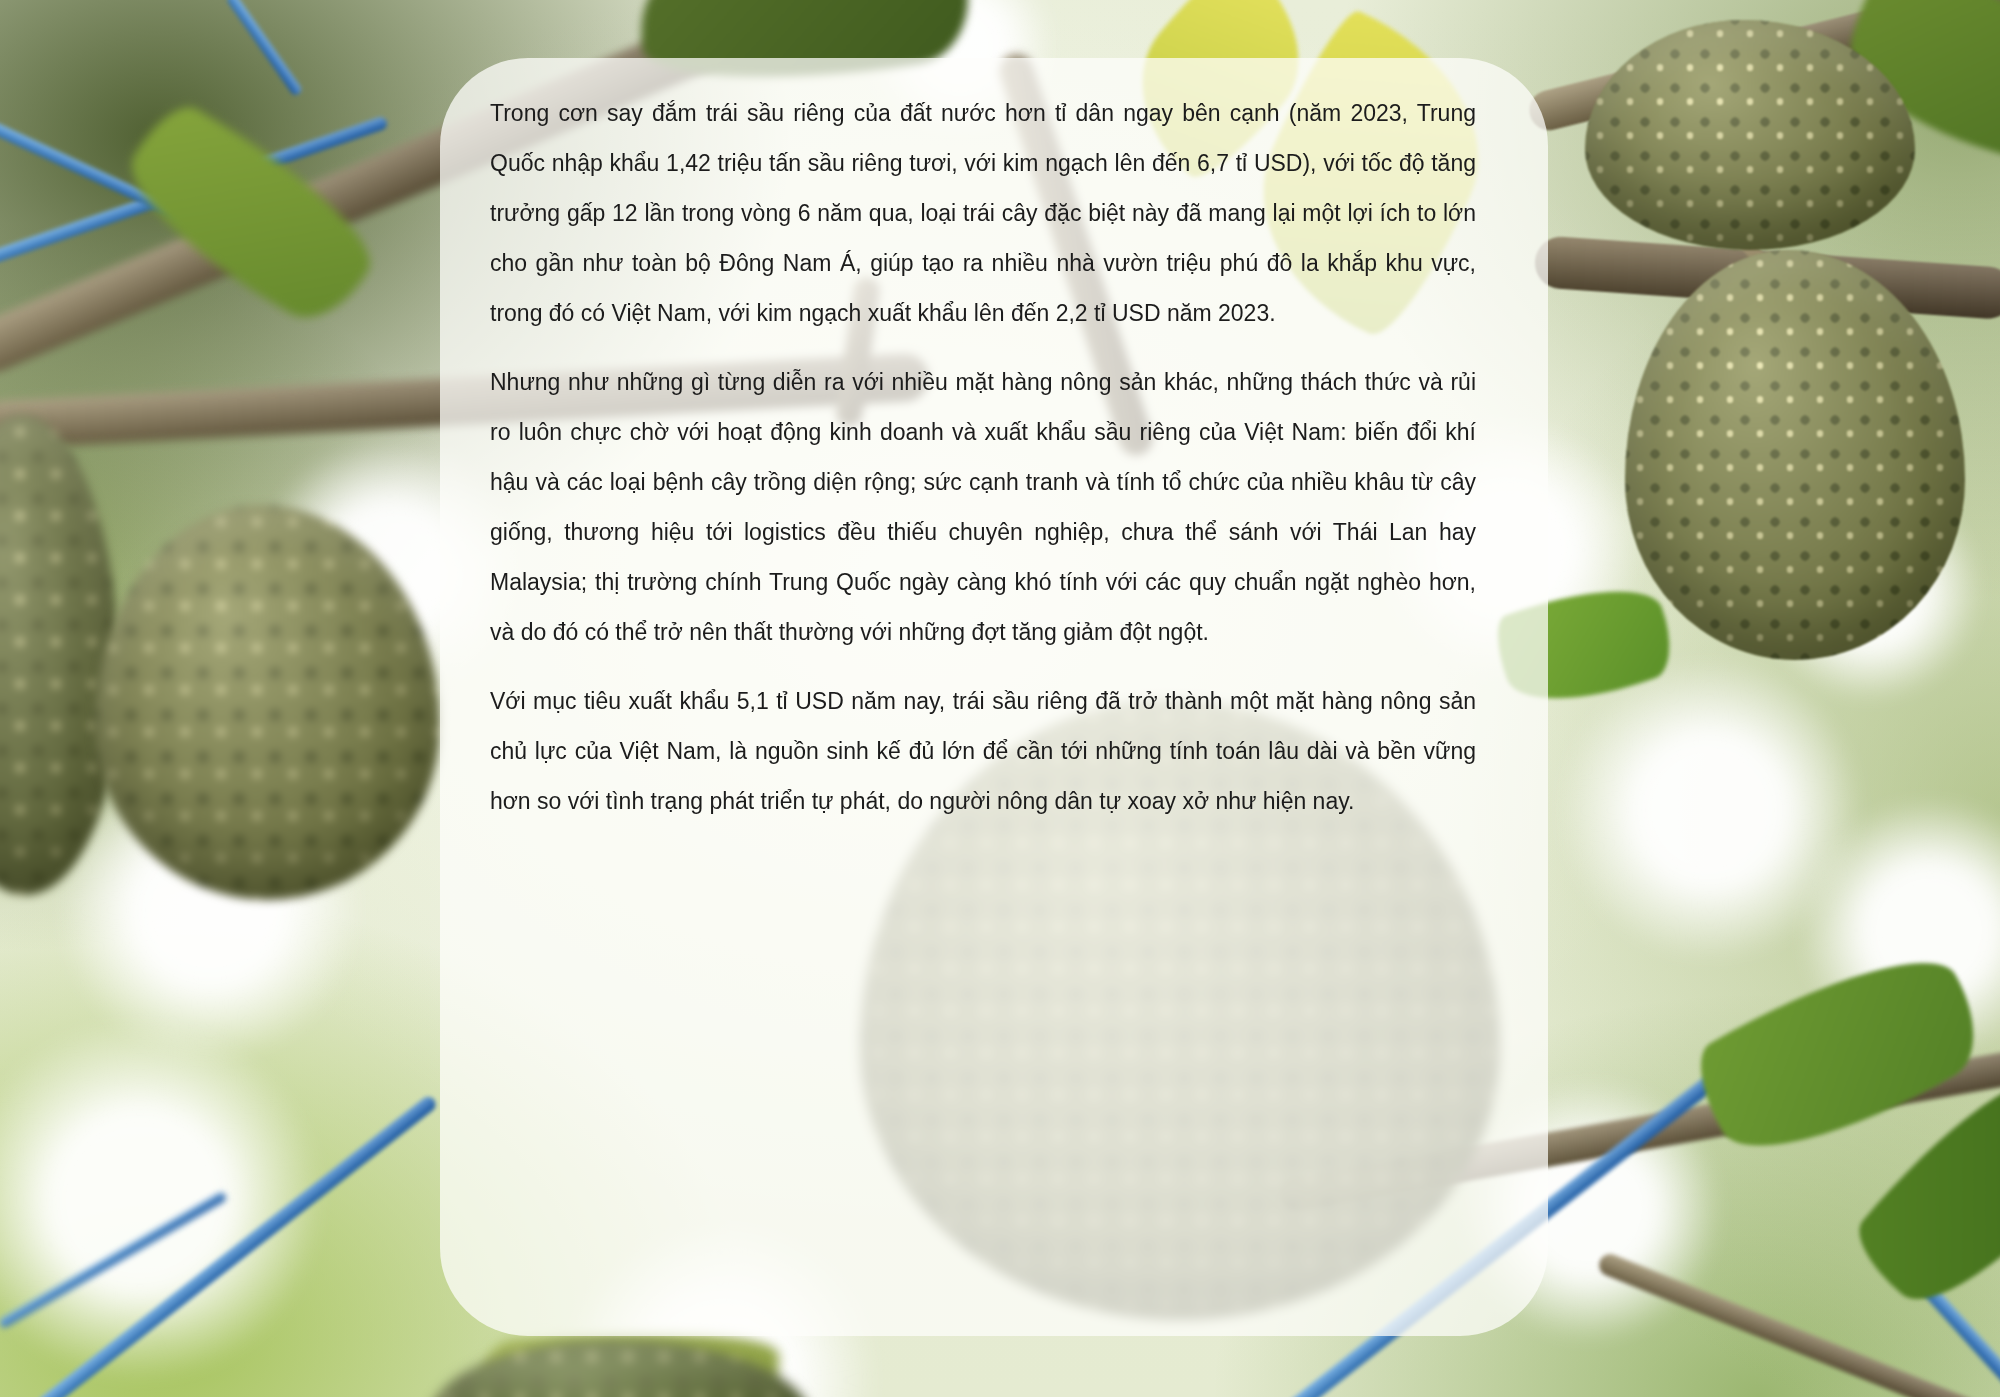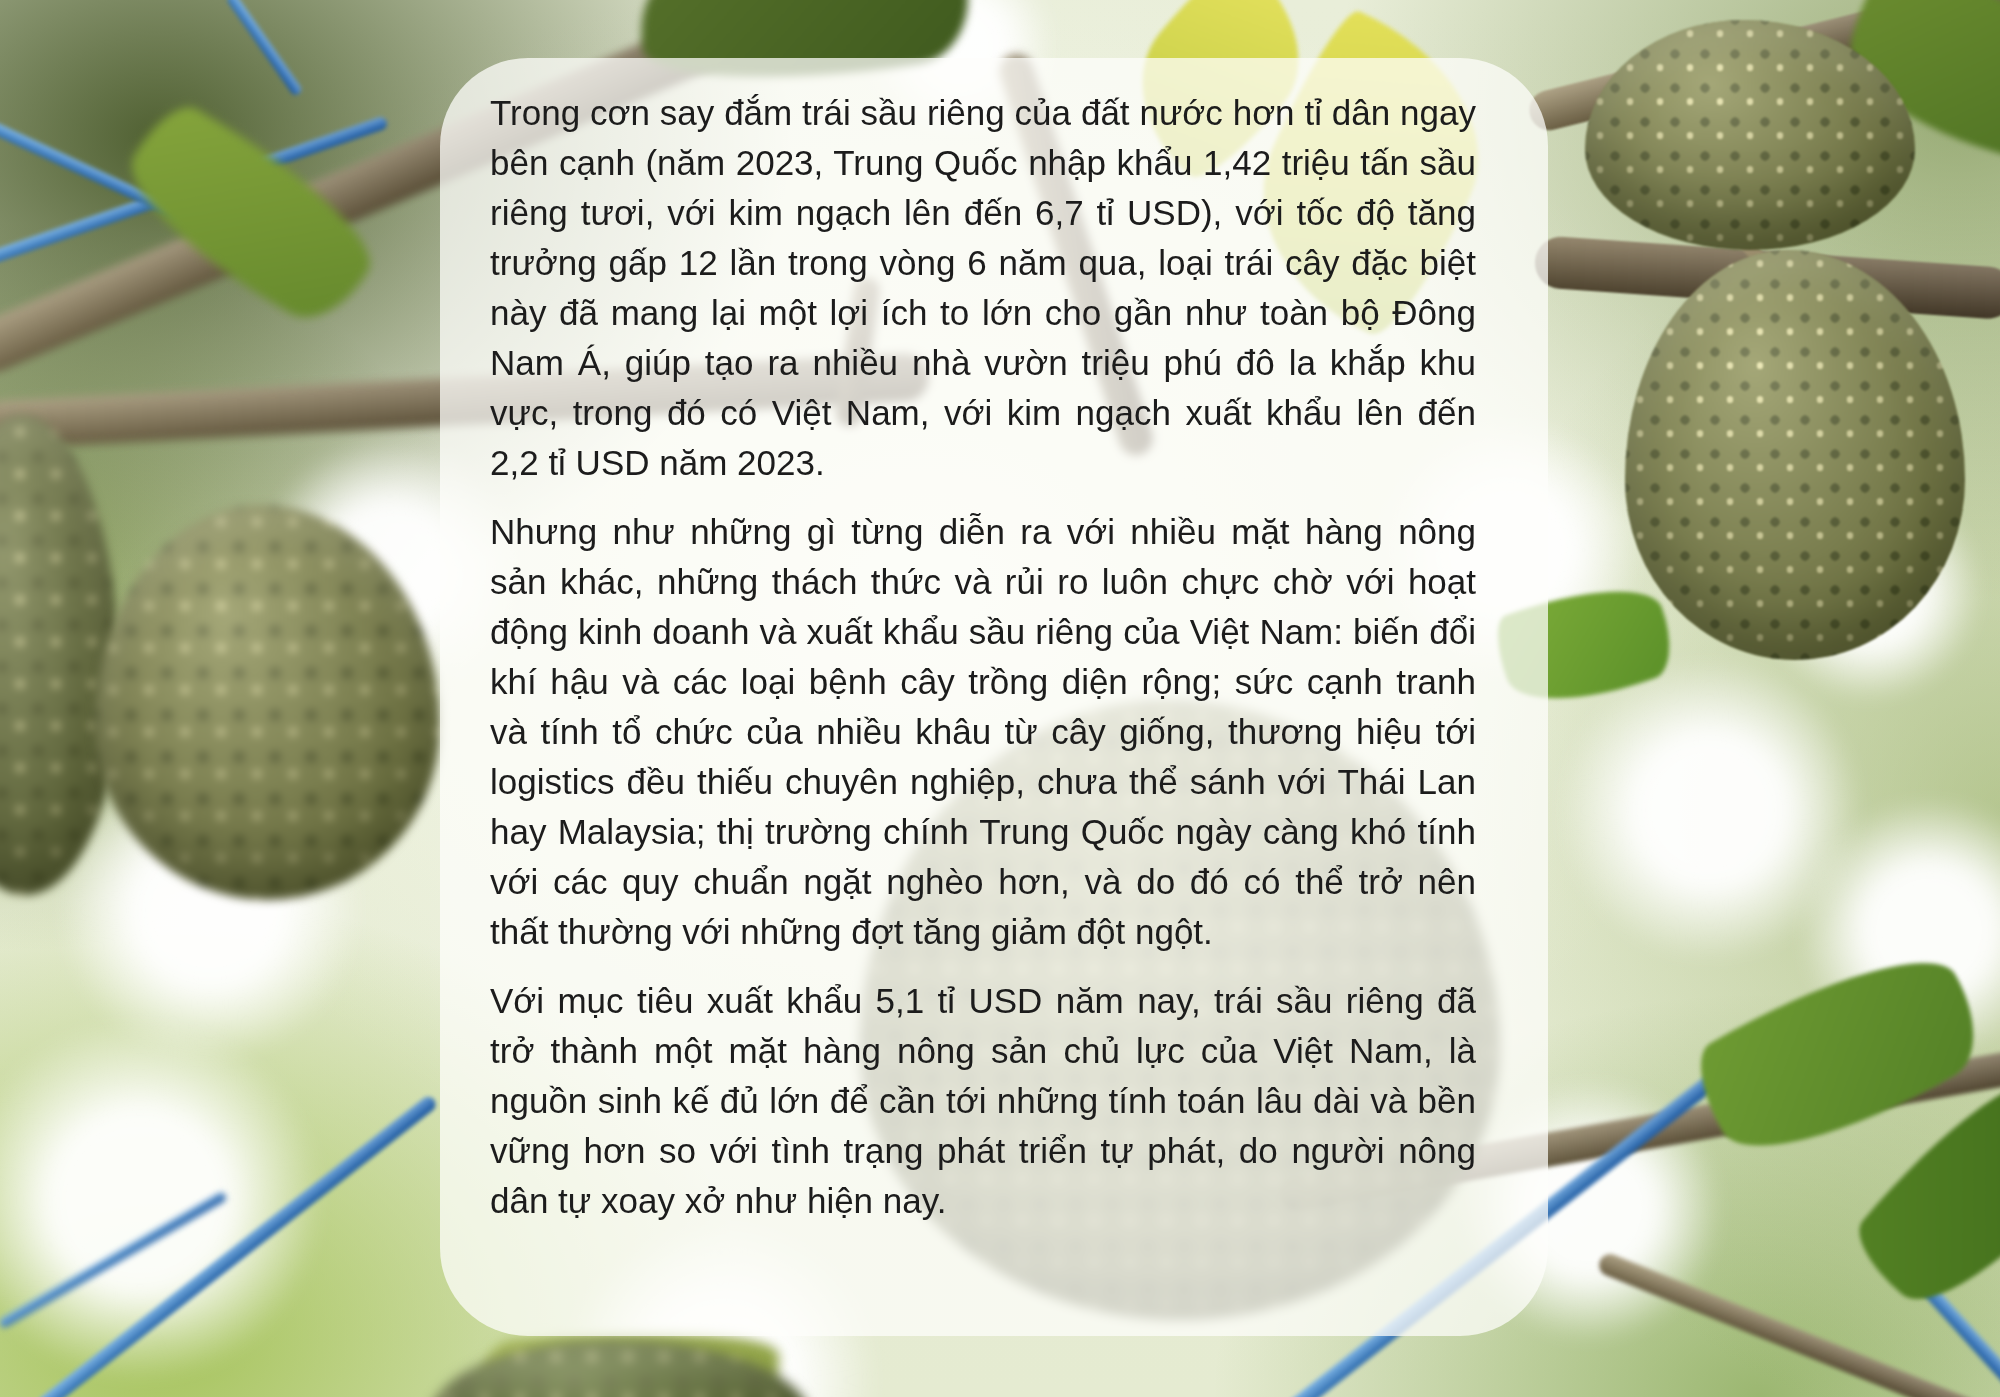--- a/index.html
+++ b/index.html
@@ -37,21 +37,21 @@
   .durian::after{content:"";position:absolute;inset:0;border-radius:inherit;
     background:radial-gradient(ellipse at 38% 28%, rgba(255,255,235,.3), rgba(34,40,12,.38) 88%);}
   
   .panel{position:absolute;z-index:5;left:440px;top:58px;width:1108px;height:1278px;
     box-sizing:border-box;padding:30px 72px 0 50px;
     background:rgba(253,254,251,.74);border-radius:88px;}
   .title{font-family:"Liberation Serif",serif;font-weight:400;
     font-variant-caps:small-caps;font-size:46px;line-height:84px;
     letter-spacing:3px;word-spacing:10px;color:#0f0f0f;margin:0 0 8px -16px;}
   .title::first-letter{font-size:78px;}
-  .para{font-size:35px;line-height:50px;text-align:justify;color:#1c1c1c;
+  .para{font-size:23px;line-height:50px;text-align:justify;color:#1c1c1c;
     margin:0 0 19px 0;}
 </style>
 </head>
 <body>
 
 <div class="viewport">
 
   <div class="scene">
 
     <div class="bokeh" style="left:260px;top:440px;width:260px;height:260px;"></div>

